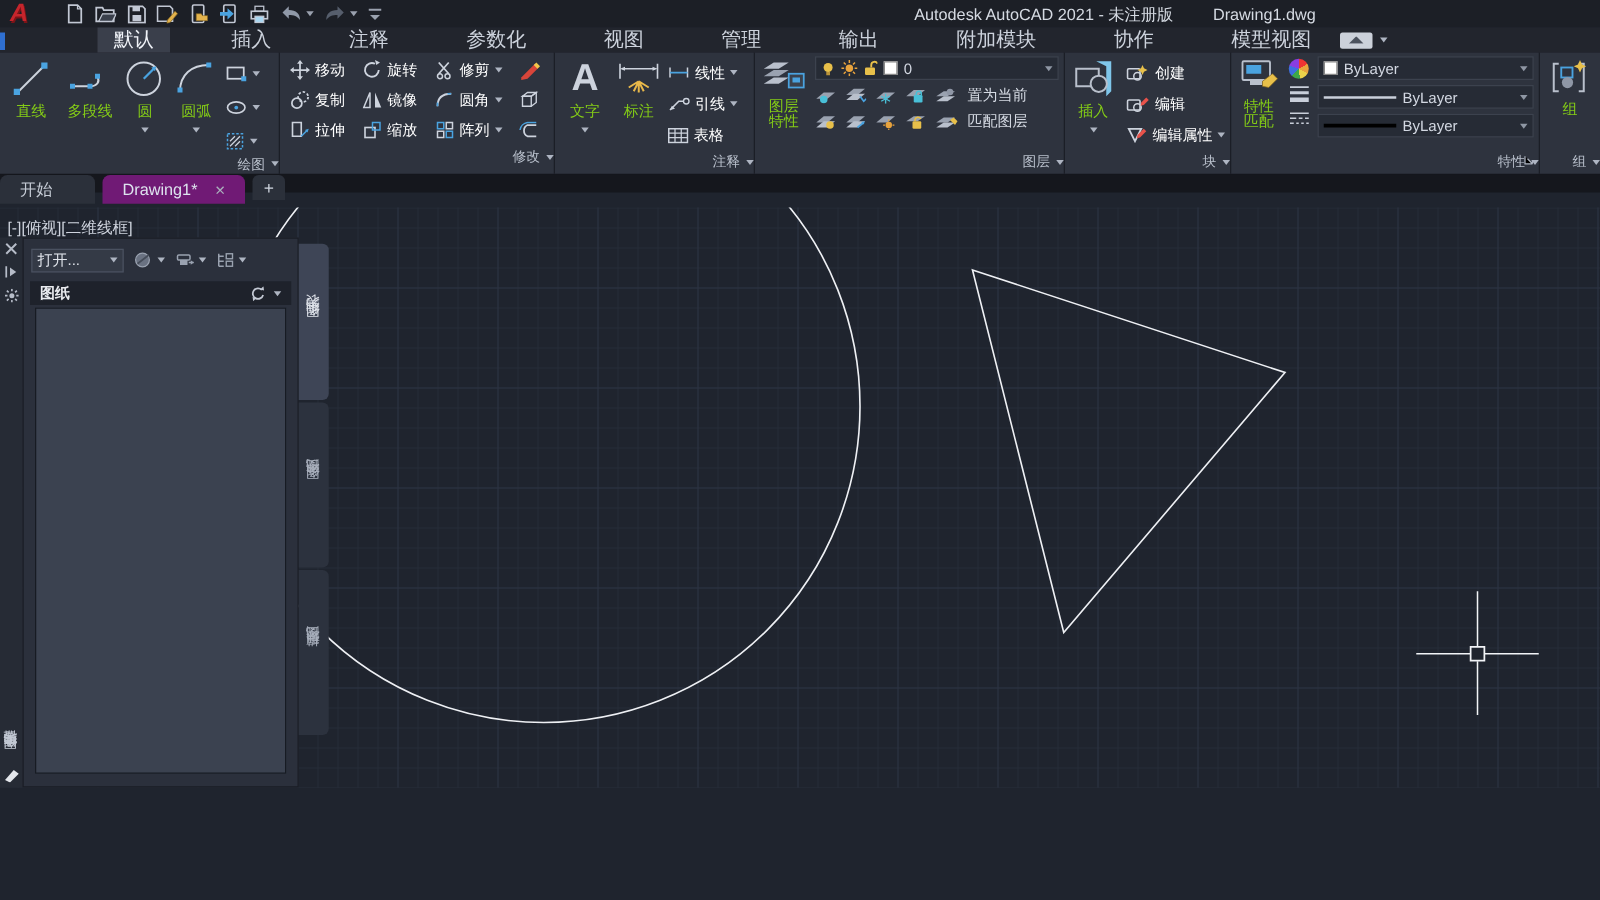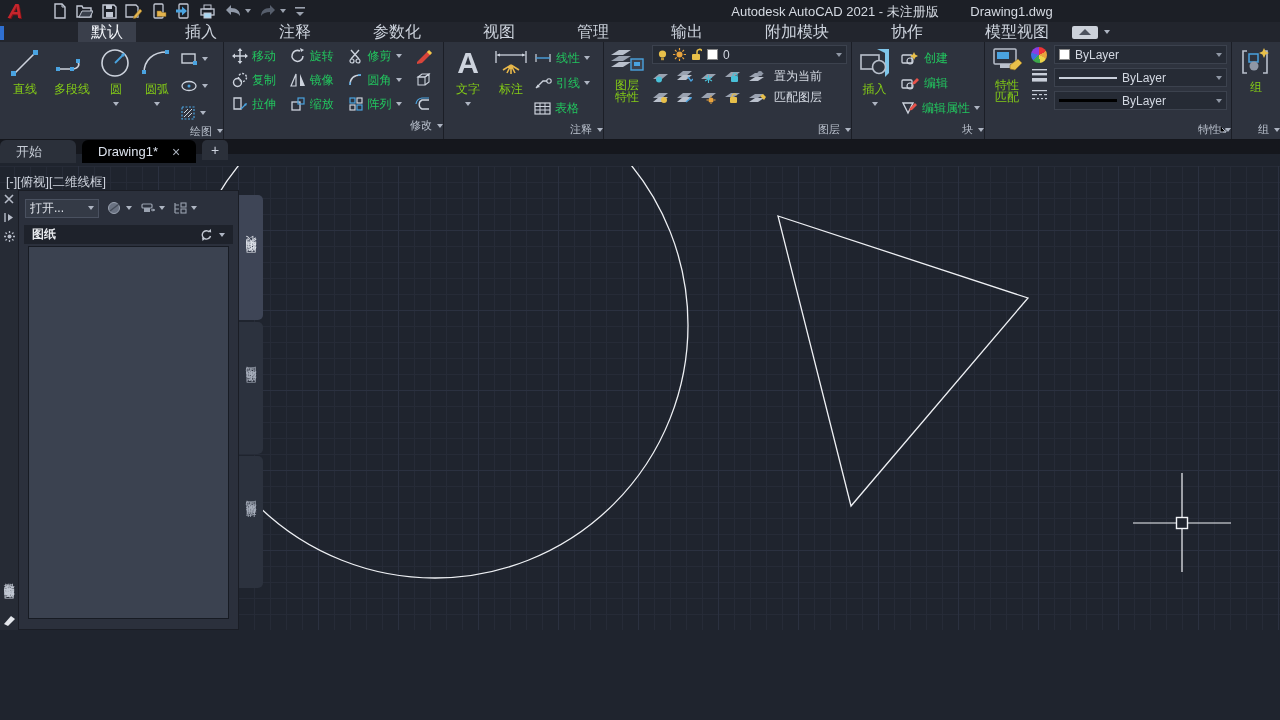--- a/index.html
+++ b/index.html
@@ -35,41 +35,41 @@
   .panel-label { height:19px; display:flex; align-items:center; justify-content:flex-end; gap:5px;
                  font-size:11px; color:#b9c0cc; }
   .tri { width:0; height:0; border-left:3.5px solid transparent; border-right:3.5px solid transparent;
          border-top:4px solid #aeb5c2; }
   .launcher { position:absolute; right:4px; bottom:4px; }
 
   .bigbtn { width:42px; display:flex; flex-direction:column; align-items:center; padding-top:2px; }
   .bigbtn .lbl { font-size:12px; color:#84cc16; margin-top:2px; white-space:nowrap; }
   .bigbtn .tri { margin-top:4px; }
   .smallbtn { display:flex; align-items:center; gap:4px; height:20px; }
-  .smallbtn .lbl { font-size:12px; color:#22c55e; white-space:nowrap; }
+  .smallbtn .lbl { font-size:12px; color:#ffffff; white-space:nowrap; }
   .vcol { display:flex; flex-direction:column; justify-content:flex-start; gap:3px; }
 
   .mod-grid { display:grid; grid-template-columns:auto auto auto auto; grid-auto-rows:24px;
               column-gap:10px; align-items:center; padding:2px 6px 0 8px; }
 
   .combo { height:19px; background:#262b35; border:1px solid #3c424e; display:flex; align-items:center;
            padding:0 4px; gap:5px; }
   .combo .ctext { font-size:12px; color:#d3d8e2; flex:1; }
   .combo .tri { border-top-color:#8f97a4; }
   .swatch { width:11px; height:11px; background:#ffffff; border:1px solid #888; }
   .lw-sample { width:58px; height:2px; background:#c9cfda; }
   .lt-dash { border-top-style:solid; width:58px; height:2px;
              background:repeating-linear-gradient(90deg,#c9cfda 0 9px,transparent 9px 13px); }
 
   
   .filetabs { height:14px; background:#15171d; display:flex; align-items:flex-start; }
   .ftab { height:23px; display:flex; align-items:center; padding:0 16px; font-size:13px;
           border-radius:6px 6px 0 0; }
   .ftab.start { background:#2b303a; color:#c6ccd6; margin-right:6px; padding-right:34px; }
-  .ftab.active { background:#000000; color:#dde3ee; gap:14px; }
+  .ftab.active { background:#701a75; color:#dde3ee; gap:14px; }
   .ftab .close { color:#aab1bd; font-size:14px; }
   .newtab { height:20px; width:26px; margin-left:6px; background:#2b303a; border-radius:5px 5px 0 0;
             color:#cfd5df; font-size:14px; display:flex; align-items:center; justify-content:center; }
 
   
   .canvas { position:absolute; left:0; top:166px; width:1280px; height:464px;
             background-color:#1f242e;
             background-image:
               linear-gradient(#2b3140 1px, transparent 1px),
               linear-gradient(90deg, #2b3140 1px, transparent 1px),

